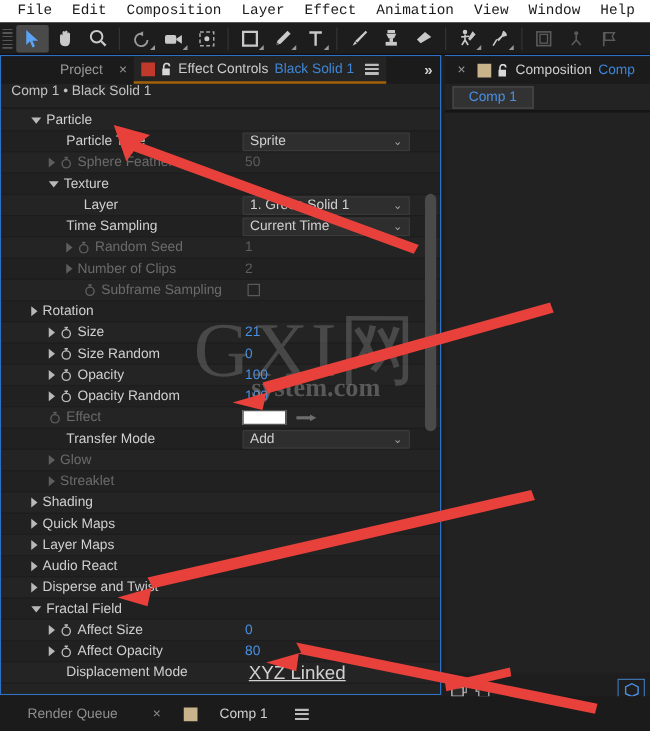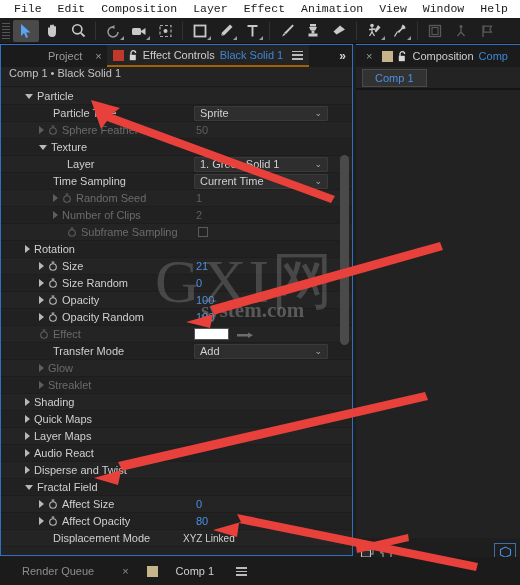--- a/index.html
+++ b/index.html
@@ -82,21 +82,21 @@
   .prow.dim .tri-r { border-left-color:#5e5e5e; }
   .sw-ico { width:10px;height:10px; }
   .pval { position:absolute; left:195px; font-size:11px; color:#4a90e2; }
   .prow.dim .pval { color:#5e5e5e; }
   .dropdown {
     position:absolute; left:193px; width:134px; height:15px; background:#2e2e2e;
     border:1px solid #3a3a3a; display:flex; align-items:center;
     padding-left:5px; color:#d0d0d0; font-size:11px; border-radius:1px;
   }
   .dropdown .dc { position:absolute; right:5px; color:#aaa; font-size:9px; }
-  .plaintxt { position:absolute; left:182px; font-size:10px; color:#d0d0d0; }
+  .plaintxt { position:absolute; left:198px; font-size:15px; color:#d0d0d0;text-decoration:underline; }
   .colorbox { position:absolute; left:193px; width:35px; height:12px;
     background:#ffffff; border:1px solid #555; }
   .eyedrop { position:absolute; left:236px; width:20px; height:9px; }
   .chk { position:absolute; left:197px; width:10px;height:10px;
     border:1px solid #7a7a7a; background:#232323; }
   .prow.dim .chk { border-color:#5a5a5a; }
 
   .ind0{ padding-left:24px;} .ind1{ padding-left:38px;}
   .ind2{ padding-left:52px;} .ind3{ padding-left:66px;}
 

